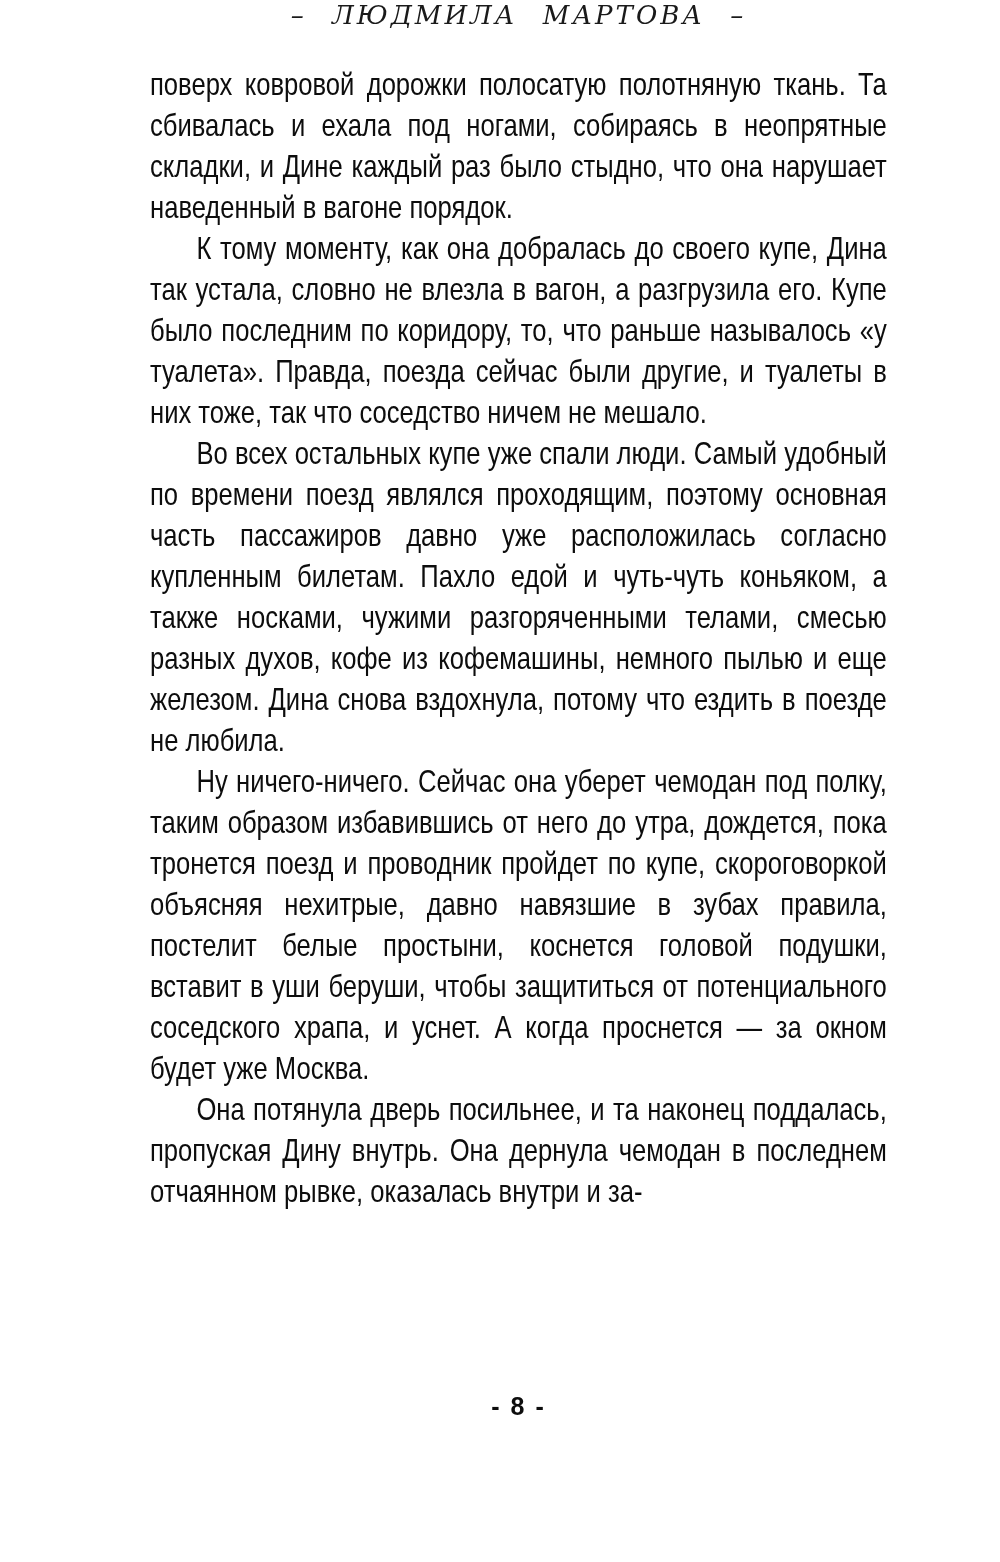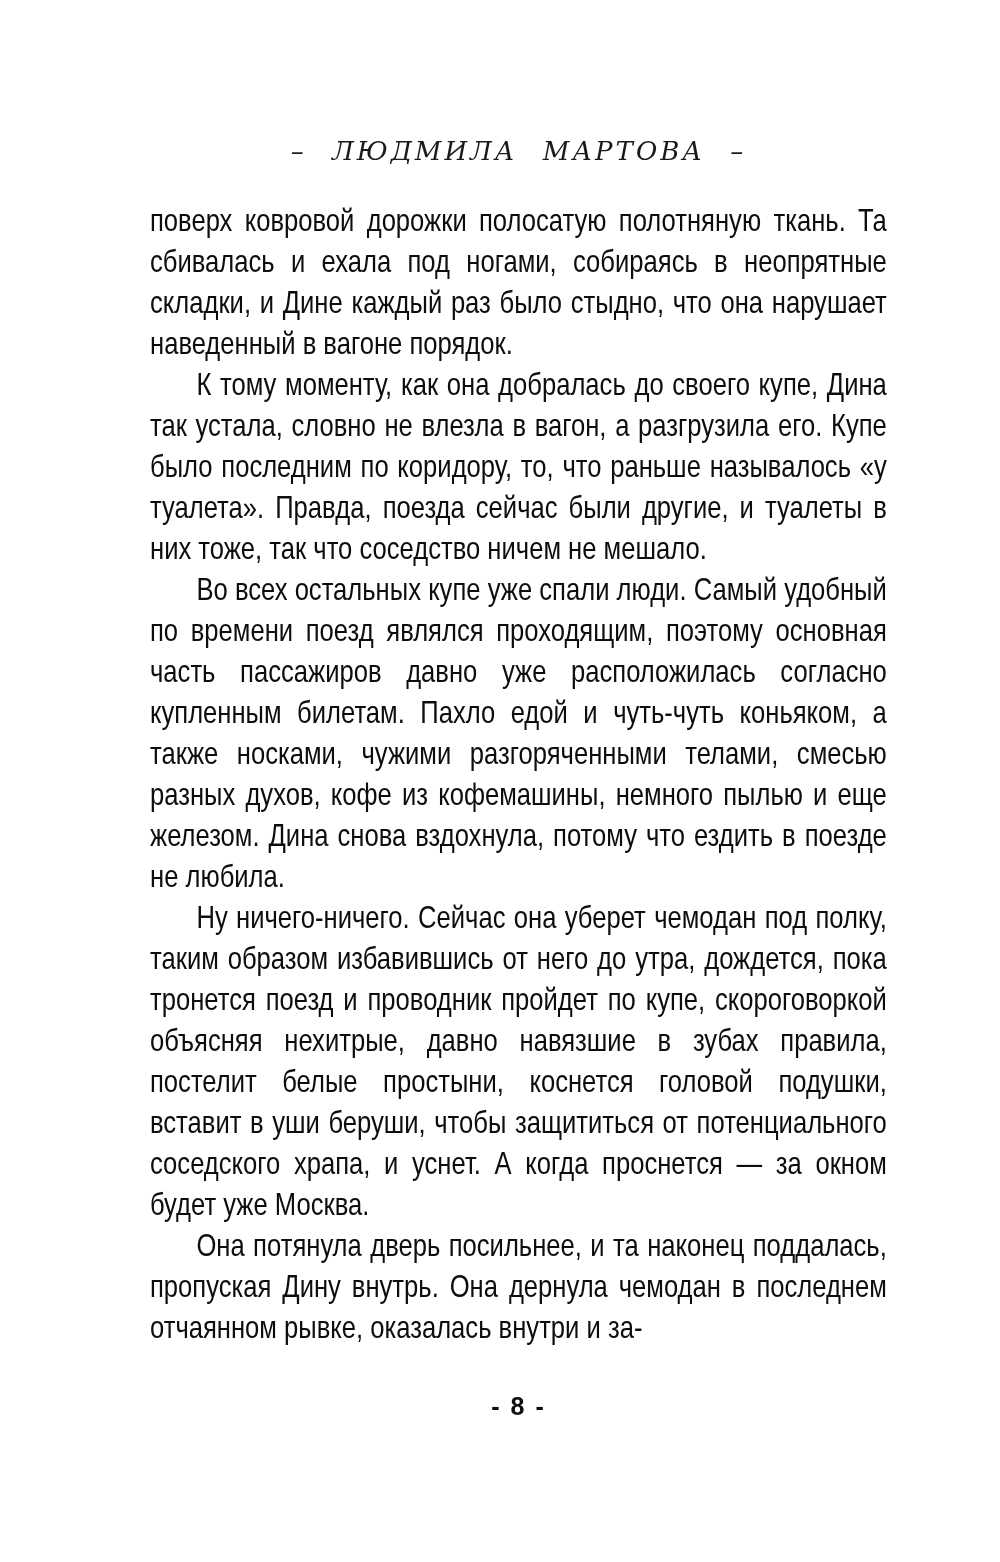--- a/index.html
+++ b/index.html
@@ -15,21 +15,20 @@
     overflow: hidden;
     color: #111111;
   }
   .content-col {
     position: absolute;
     left: 150px;
     top: 0;
     width: 737px;
   }
   .running-header {
-    margin-top: 136px;
     text-align: center;
     font-family: "DejaVu Serif", serif;
     font-style: italic;
     font-size: 26px;
     letter-spacing: 3px;
     word-spacing: 14px;
     color: #1a1a1a;
     white-space: nowrap;
   }
   .body-text {

